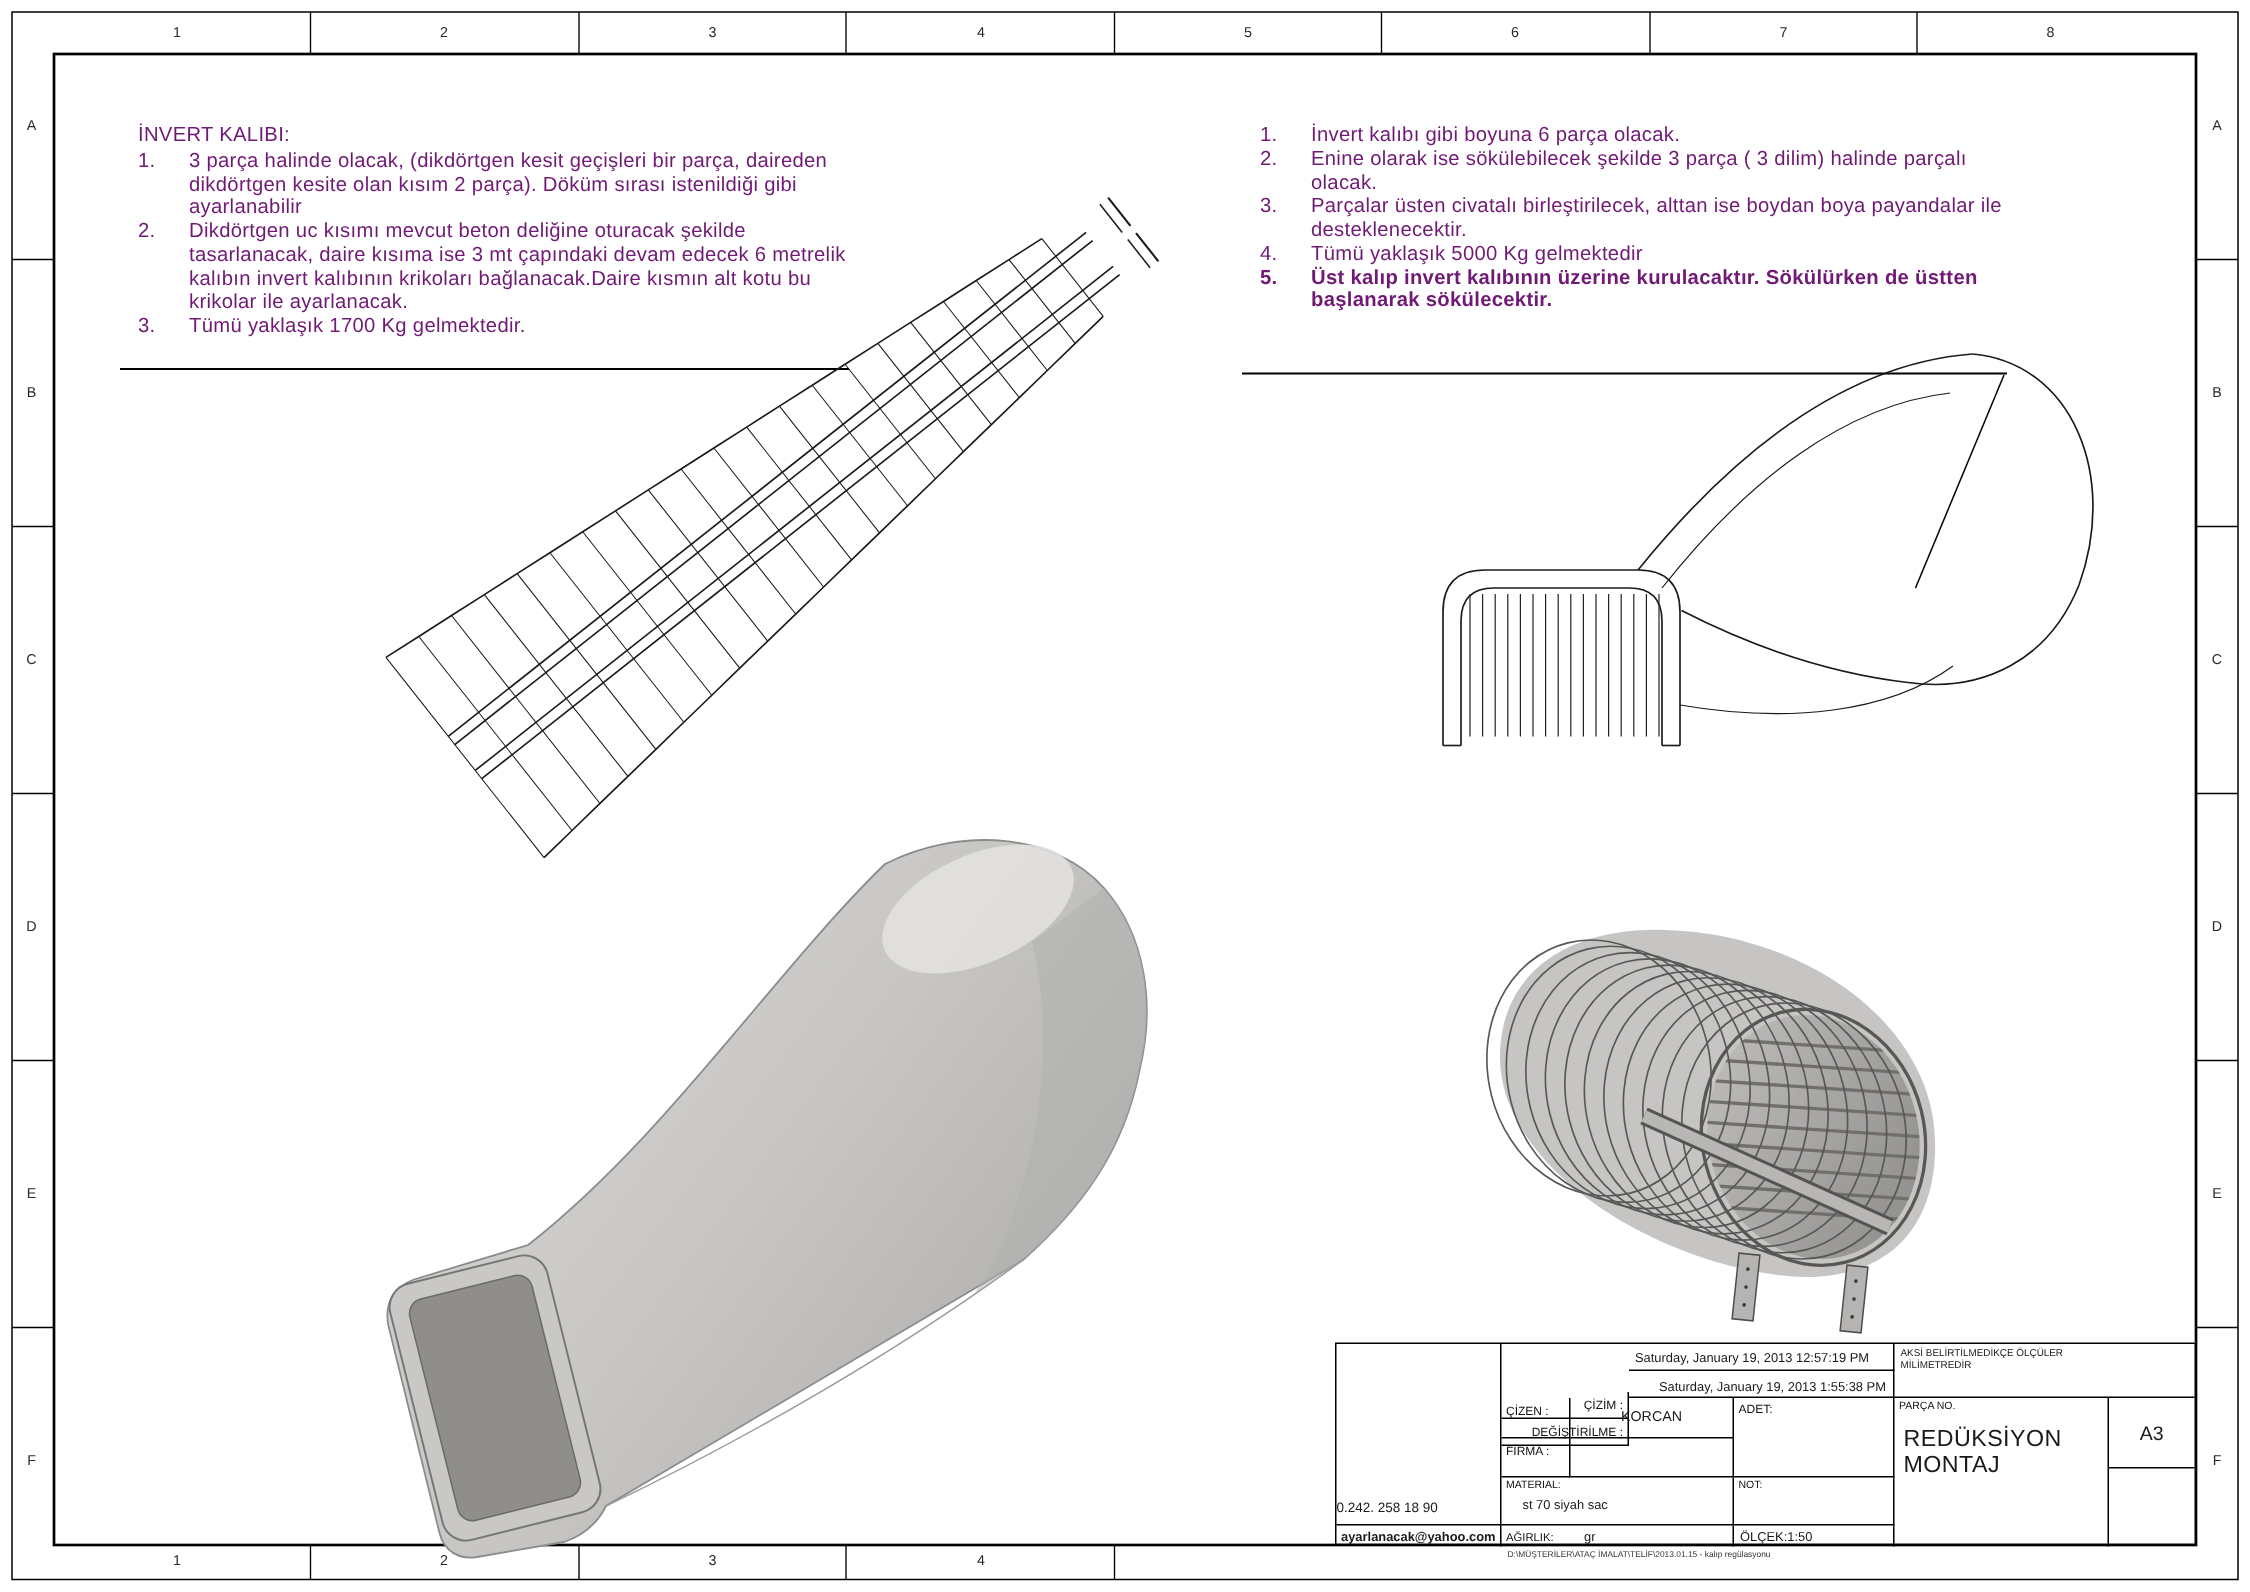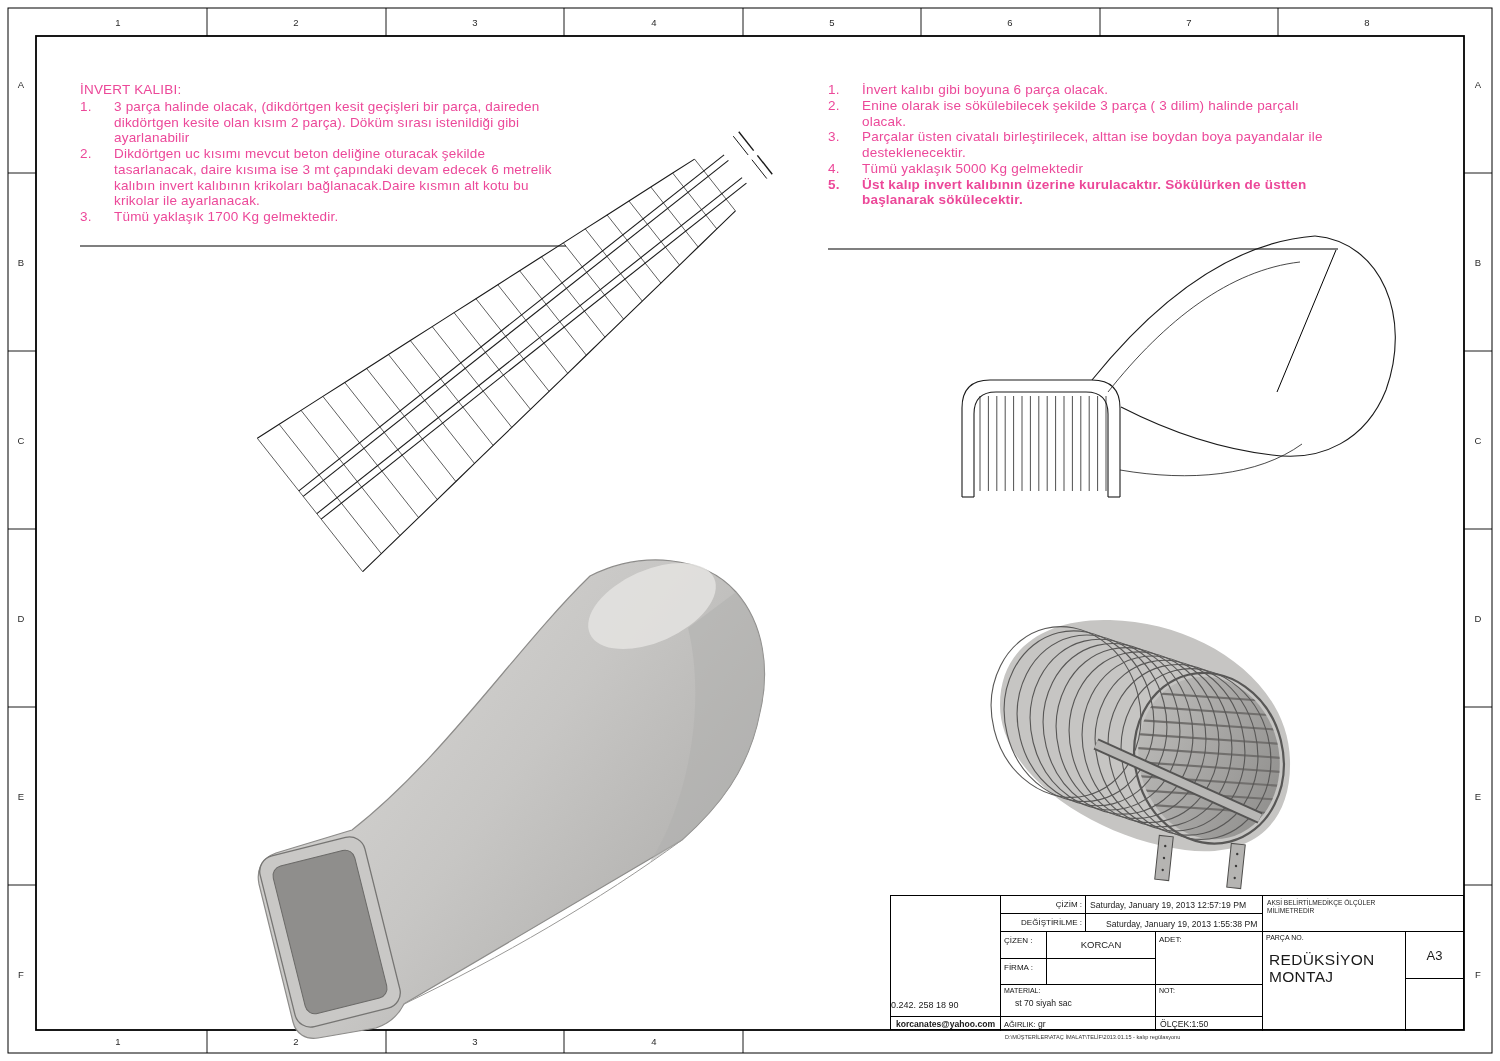--- a/index.html
+++ b/index.html
@@ -2,35 +2,35 @@
 <html><head>
 <meta charset="utf-8">
 <style>
   html,body{margin:0;padding:0;background:#fff;}
   body{width:1500px;height:1061px;position:relative;overflow:hidden;
        font-family:"Liberation Sans", sans-serif;color:#1a1a1a;}
   svg.layer{position:absolute;left:0;top:0;}
   
   .zone{position:absolute;font-size:9.5px;color:#2a2a2a;transform:translate(-50%,-50%);}
   
-  .notes{position:absolute;font-size:13.5px;line-height:1.17;letter-spacing:.2px;color:#ec4899;}
+  .notes{position:absolute;font-size:13.5px;line-height:1.17;letter-spacing:.2px;color:#701a75;margin-left:12px;}
   .notes .ttl{margin:0 0 1px 0;}
   .note-item{display:flex;}
   .note-item .num{width:34px;flex:0 0 34px;}
   .note-item .txt{flex:1;}
   .note-item.bold{font-weight:bold;}
   
   #titleblock{position:absolute;left:890px;top:895px;width:574px;height:135px;
               border:1.5px solid #000;box-sizing:border-box;background:#fff;font-size:8.5px;}
   #titleblock .cell{position:absolute;box-sizing:border-box;}
   .br{border-right:1px solid #000;}
   .bb{border-bottom:1px solid #000;}
   .bt{border-top:1px solid #000;}
   .lab{font-size:8px;color:#111;}
-  .rlab{text-align:right;padding-right:3px;padding-top:4px;}
+  .rlab{text-align:right;padding-right:3px;padding-top:4px;margin-top:32px;}
   .val{font-size:8.6px;}
   #parca-value{font-size:15.5px;letter-spacing:.3px;line-height:1.12;}
   #a3-cell{font-size:13px;display:flex;align-items:center;justify-content:center;text-align:center;}
   #aksi-cell{font-size:6.6px;line-height:1.25;padding:3px 4px;}
   #phone{position:absolute;bottom:6px;left:0;width:100%;text-align:left;font-size:9px;}
   #email-cell{font-weight:bold;font-size:8.6px;display:flex;align-items:center;justify-content:center;}
   #path-text{position:absolute;left:1005px;top:1034px;font-size:5.6px;color:#333;white-space:nowrap;}
 </style>
 </head>
 <body>
@@ -297,21 +297,21 @@
     <span class="txt">Üst kalıp invert kalıbının üzerine kurulacaktır. Sökülürken de üstten başlanarak sökülecektir.</span>
   </div>
 </div>
 
 <div id="titleblock">
 
   <div class="cell br" style="left:0;top:0;width:110px;height:120px">
     <div id="phone">0.242. 258 18 90</div>
   </div>
   <div class="cell br bt" id="email-cell" style="left:0;top:120px;width:110px;height:15px">
-    <span>korcanates@yahoo.com</span>
+    <span>ayarlanacak@yahoo.com</span>
   </div>
 
   <div class="cell br bb lab rlab" style="left:110px;top:0;width:85px;height:18px">ÇİZİM :</div>
   <div class="cell br bb val" style="left:195px;top:0;width:177px;height:18px;overflow:visible;padding:4px 0 0 4px">
     <div style="width:168px">Saturday, January 19, 2013 12:57:19 PM</div>
   </div>
   <div class="cell br bb lab rlab" style="left:110px;top:18px;width:85px;height:18px">DEĞİŞTİRİLME :</div>
   <div class="cell br bb val" style="left:195px;top:18px;width:177px;height:18px;padding:5px 0 0 20px">Saturday, January 19, 2013 1:55:38 PM</div>
   <div class="cell bb" id="aksi-cell" style="left:372px;top:0;width:200px;height:36px">
     <div style="width:120px">AKSİ BELİRTİLMEDİKÇE ÖLÇÜLER MİLİMETREDİR</div>
@@ -325,21 +325,21 @@
 
   <div class="cell br bb lab" style="left:265px;top:36px;width:107px;height:53px;padding:3px 0 0 3px">ADET:</div>
 
   <div class="cell br bb" style="left:110px;top:89px;width:155px;height:32px">
     <div class="lab" style="padding:2px 0 0 3px;font-size:7px">MATERIAL:</div>
     <div class="val" style="padding:4px 0 0 14px">st 70 siyah sac</div>
   </div>
 
   <div class="cell br" style="left:110px;top:121px;width:155px;height:14px;padding:2px 0 0 3px">
     <span class="lab" style="font-size:7.5px">AĞIRLIK:</span>
-    <span class="val" style="">gr</span>
+    <span class="val" style="margin-left:18px">gr</span>
   </div>
 
   <div class="cell br bb lab" style="left:265px;top:89px;width:107px;height:32px;padding:2px 0 0 3px;font-size:7px">NOT:</div>
   <div class="cell br val" style="left:265px;top:121px;width:107px;height:14px;padding:2px 0 0 4px">ÖLÇEK:1:50</div>
 
   <div class="cell br" style="left:372px;top:36px;width:143px;height:99px">
     <div class="lab" style="padding:2px 0 0 3px;font-size:7px">PARÇA NO.</div>
     <div id="parca-value" style="padding:10px 0 0 6px">REDÜKSİYON MONTAJ</div>
   </div>
 

